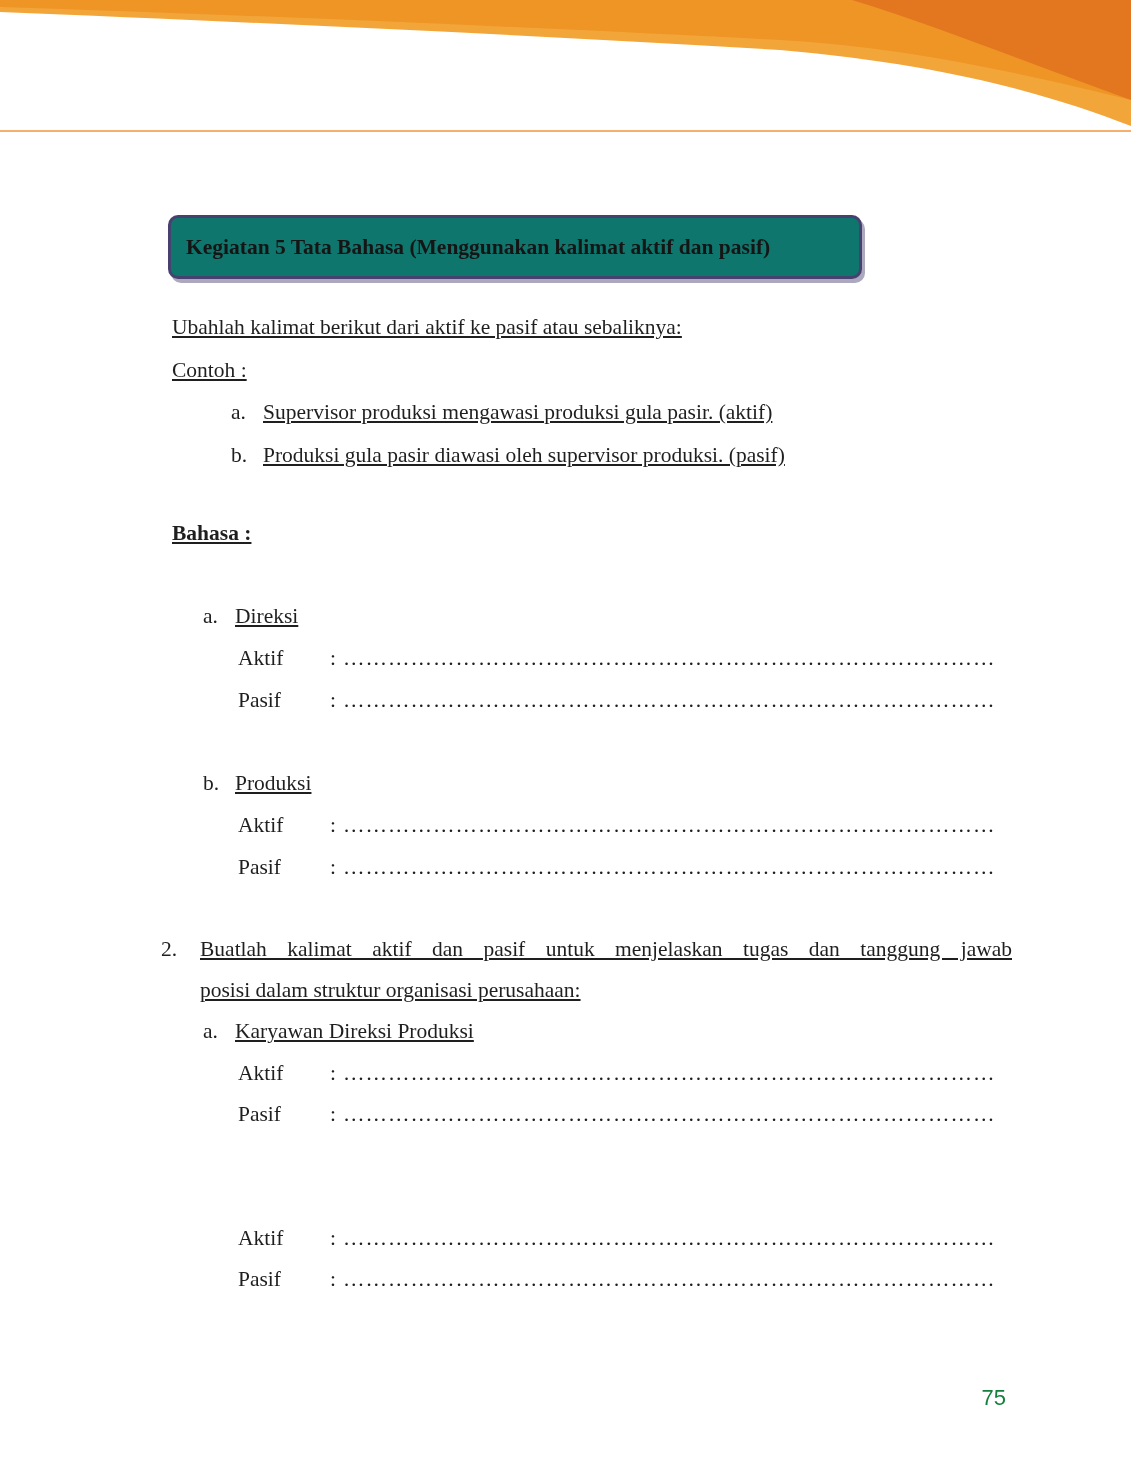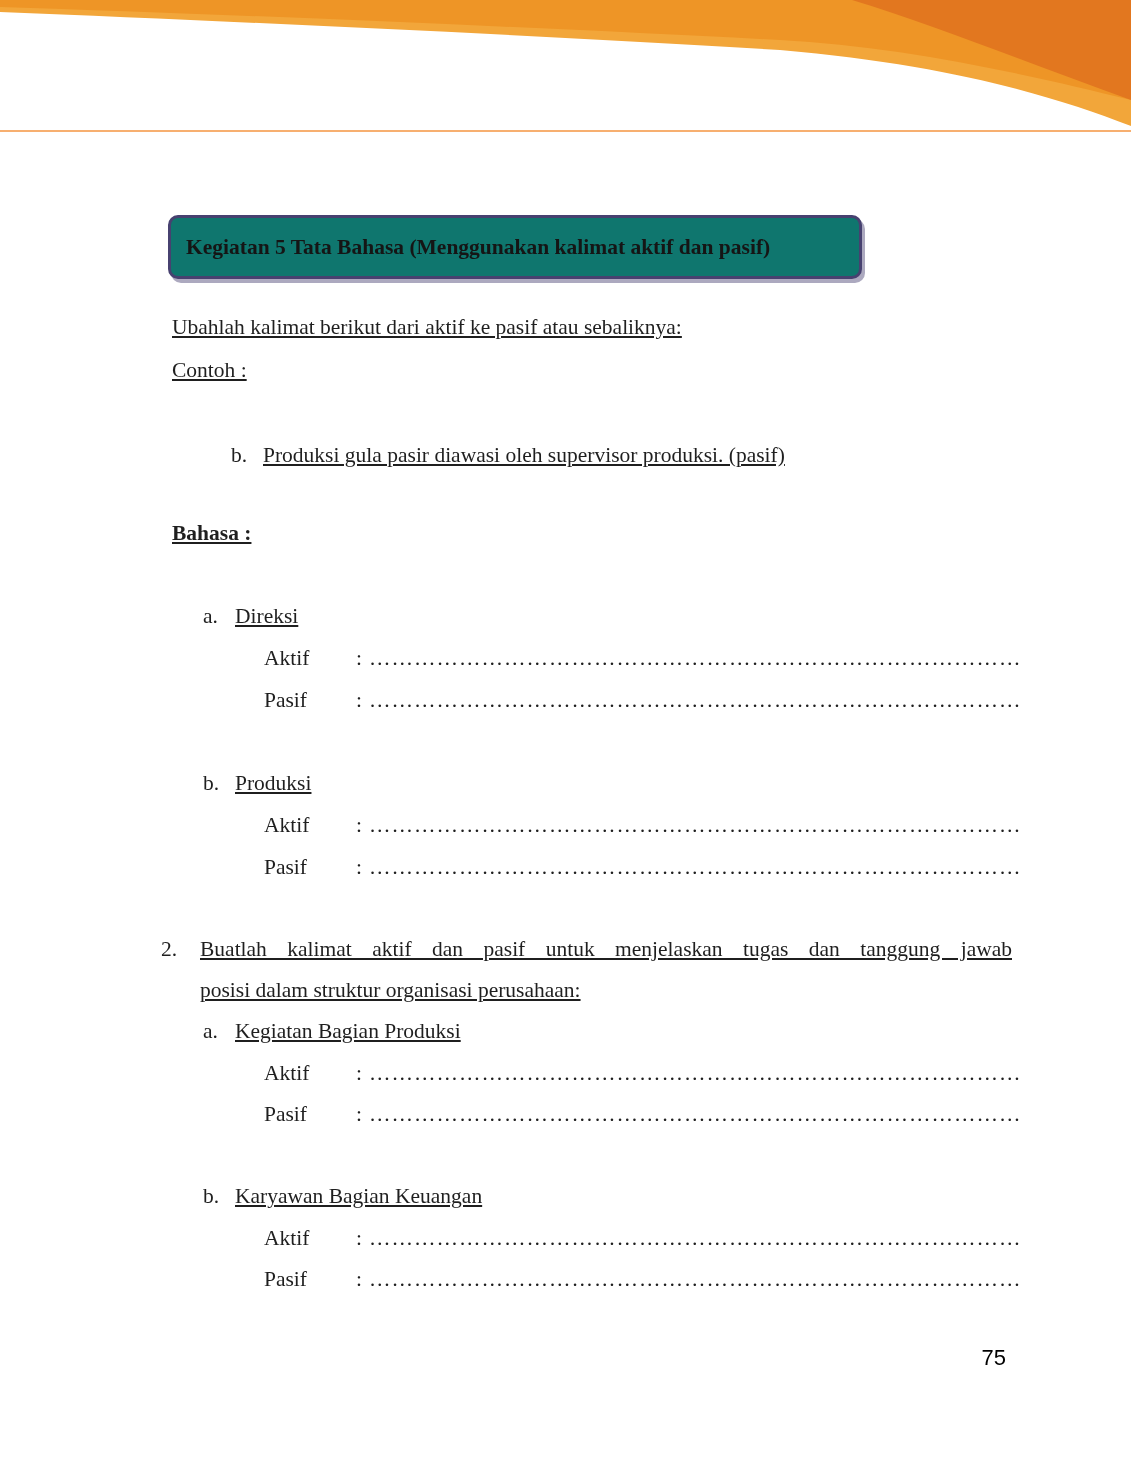--- a/index.html
+++ b/index.html
@@ -32,31 +32,31 @@
   .mk{display:inline-block;}
   .mk-num{width:39px;}
   .mk-letter{width:32px;}
   .just{
     white-space:normal;
     text-align:justify;
     text-align-last:justify;
   }
   .dotrow{
     position:absolute;left:238px;width:756px;
-    display:flex;font-size:21.5px;line-height:30px;margin-left:26px;
+    display:flex;font-size:21.5px;line-height:30px;
   }
   .flabel{width:92px;flex:none;}
   .dots-wrap{flex:1 1 auto;overflow:hidden;white-space:nowrap;}
   .colon{margin-right:7px;}
   .dots{letter-spacing:1px;}
   .page-number{
-    position:absolute;left:948px;top:1343px;width:58px;
+    position:absolute;left:948px;top:1383px;width:58px;
     text-align:right;
     font-family:"Liberation Sans","DejaVu Sans",sans-serif;
-    font-size:22px;color:#000000;line-height:30px;
+    font-size:22px;color:#15803d;line-height:30px;
   }
 </style>
 </head>
 <body>
 
 <div class="page">
 
   <svg class="header-svg" width="1131" height="135" viewBox="0 0 1131 135" aria-hidden="true">
     <path d="M0 0 H1131 V126 C1050 95 950 65 780 50 C550 36 250 22 0 12 Z" fill="#F2A63A"></path>
     <path d="M0 0 H1131 V100 C1030 75 900 46 780 40 C550 28 250 15 0 7 Z" fill="#EE9526"></path>
@@ -65,20 +65,23 @@
   </svg>
 
   <div class="title-box">
     <span class="title-text">Kegiatan 5 Tata Bahasa (Menggunakan kalimat aktif dan pasif)</span>
   </div>
 
   <div class="line" style="left:172px;top:312px">Ubahlah kalimat berikut dari aktif ke pasif atau sebaliknya:</div>
 
   <div class="line" style="left:172px;top:355px">Contoh :</div>
 
+  <div class="line" style="left:231px;top:397px">
+    <span class="mk mk-letter">a.</span><span>Supervisor produksi mengawasi produksi gula pasir. (aktif)</span>
+  </div>
 
   <div class="line" style="left:231px;top:440px">
     <span class="mk mk-letter">b.</span><span>Produksi gula pasir diawasi oleh supervisor produksi. (pasif)</span>
   </div>
 
   <div class="line bold" style="left:172px;top:518px">Bahasa :</div>
 
 
   <div class="line" style="left:203px;top:601px">
     <span class="mk mk-letter">a.</span><span>Direksi</span>
@@ -106,35 +109,32 @@
     <span class="dots-wrap"><span class="colon">:</span><span class="dots">…………………………………………………………………………………………………………………</span></span>
   </div>
 
   <div class="line" style="left:161px;top:934px">
     <span class="mk mk-num">2.</span>
   </div>
   <div class="line just" style="left:200px;top:934px;width:812px">Buatlah kalimat aktif dan pasif untuk menjelaskan tugas dan tanggung jawab</div>
   <div class="line" style="left:200px;top:975px">posisi dalam struktur organisasi perusahaan:</div>
 
   <div class="line" style="left:203px;top:1016px">
-    <span class="mk mk-letter">a.</span><span>Kegiatan Bagian Produksi</span>
+    <span class="mk mk-letter">a.</span><span>Karyawan Direksi Produksi</span>
   </div>
 
   <div class="dotrow" style="top:1058px">
     <span class="flabel">Aktif</span>
     <span class="dots-wrap"><span class="colon">:</span><span class="dots">…………………………………………………………………………………………………………………</span></span>
   </div>
   <div class="dotrow" style="top:1099px">
     <span class="flabel">Pasif</span>
     <span class="dots-wrap"><span class="colon">:</span><span class="dots">…………………………………………………………………………………………………………………</span></span>
   </div>
 
-  <div class="line" style="left:203px;top:1181px">
-    <span class="mk mk-letter">b.</span><span>Karyawan Bagian Keuangan</span>
-  </div>
 
   <div class="dotrow" style="top:1223px">
     <span class="flabel">Aktif</span>
     <span class="dots-wrap"><span class="colon">:</span><span class="dots">…………………………………………………………………………………………………………………</span></span>
   </div>
   <div class="dotrow" style="top:1264px">
     <span class="flabel">Pasif</span>
     <span class="dots-wrap"><span class="colon">:</span><span class="dots">…………………………………………………………………………………………………………………</span></span>
   </div>
 

